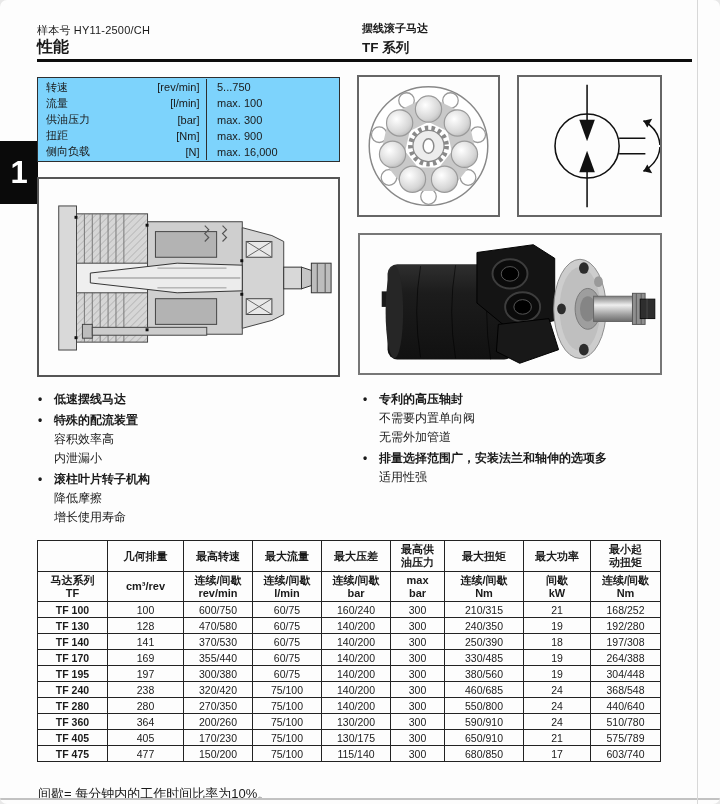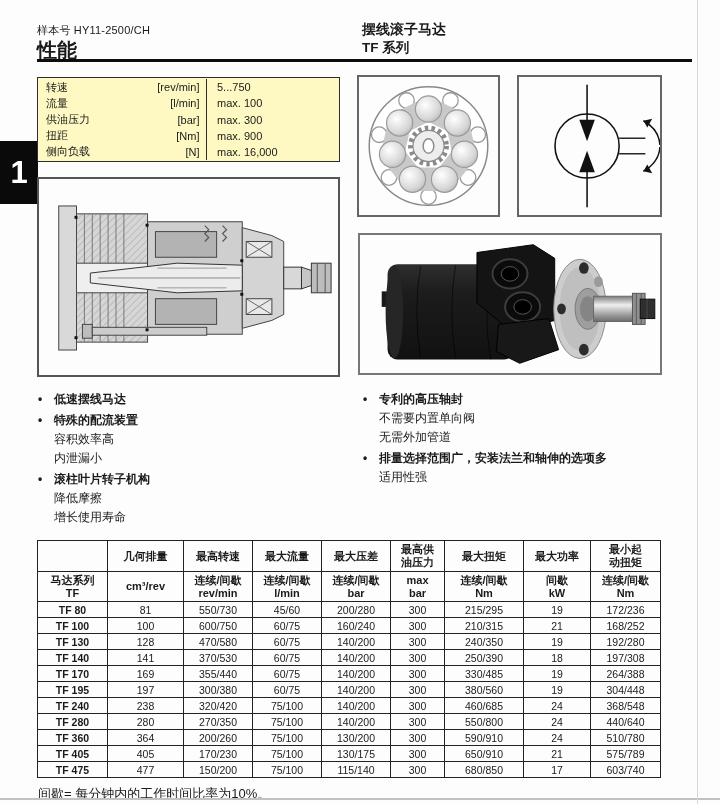--- a/index.html
+++ b/index.html
@@ -1,34 +1,34 @@
 <!DOCTYPE html>
 <html><head>
 <meta charset="utf-8">
 <style>
   * { margin:0; padding:0; box-sizing:border-box; }
   html,body { background:#e8e8e8; }
   .page {
     position:relative; width:720px; height:804px; background:#fdfdfd;
     font-family:"Liberation Sans","DejaVu Sans",sans-serif; color:#1a1a1a;
-    overflow:hidden; margin:0 auto;
+    overflow:hidden; margin:0 auto;border-radius:7px;
   }
   .abs { position:absolute; }
   .doc-no { left:37px; top:23px; font-size:11px; letter-spacing:.2px; }
-  .page-title { left:37px; top:37px; font-size:20px; font-weight:bold; }
-  .prod-title { left:362px; top:21px; font-size:14px; font-weight:bold; }
+  .page-title { left:37px; top:37px; font-size:16px; font-weight:bold; }
+  .prod-title { left:362px; top:21px; font-size:11px; font-weight:bold; }
   .series-title { left:362px; top:39px; font-size:13.5px; font-weight:bold;text-align:right; }
   .rule { left:37px; top:59px; width:655px; height:3px; background:#0d0d0d; }
   .tab1 {
     left:0; top:141px; width:38px; height:63px; background:#0a0a0a; color:#fff;
     display:flex; align-items:center; justify-content:center;
     font-size:31px; font-weight:bold;
   }
   
-  .spec-box { left:37px; top:77px; width:303px; height:85px; border:1.5px solid #2e2e2e; background:#fef9c3; }
+  .spec-box { left:37px; top:77px; width:303px; height:85px; border:1.5px solid #2e2e2e; background:#7dd3fc; }
   .spec-row { display:flex; height:16.2px; align-items:center; font-size:11px; }
   .spec-label { width:92px; padding-left:8px; }
   .spec-unit  { width:60px; text-align:right; padding-right:6px; flex:1; }
   .spec-div   { width:1.5px; align-self:stretch; background:#2e2e2e; }
   .spec-val   { width:132px; padding-left:10px; }
   .spec-col   { display:flex; flex-direction:column; justify-content:center; height:100%; }
   
   .figbox { border:2px solid #666; background:#fdfdfd; }
   .fig-cross  { left:37px;  top:177px; width:303px; height:200px; border-color:#555; }
   .fig-star   { left:357px; top:75px;  width:143px; height:142px; }
@@ -353,31 +353,20 @@
         <th>连续/间歇
 Nm</th>
         <th>间歇
 kW</th>
         <th>连续/间歇
 Nm</th>
       </tr>
     </thead>
     <tbody>
         <tr>
-          <td class="rh">TF 80</td>
-          <td>81</td>
-          <td>550/730</td>
-          <td>45/60</td>
-          <td>200/280</td>
-          <td>300</td>
-          <td>215/295</td>
-          <td>19</td>
-          <td>172/236</td>
-        </tr>
-        <tr>
           <td class="rh">TF 100</td>
           <td>100</td>
           <td>600/750</td>
           <td>60/75</td>
           <td>160/240</td>
           <td>300</td>
           <td>210/315</td>
           <td>21</td>
           <td>168/252</td>
         </tr>

